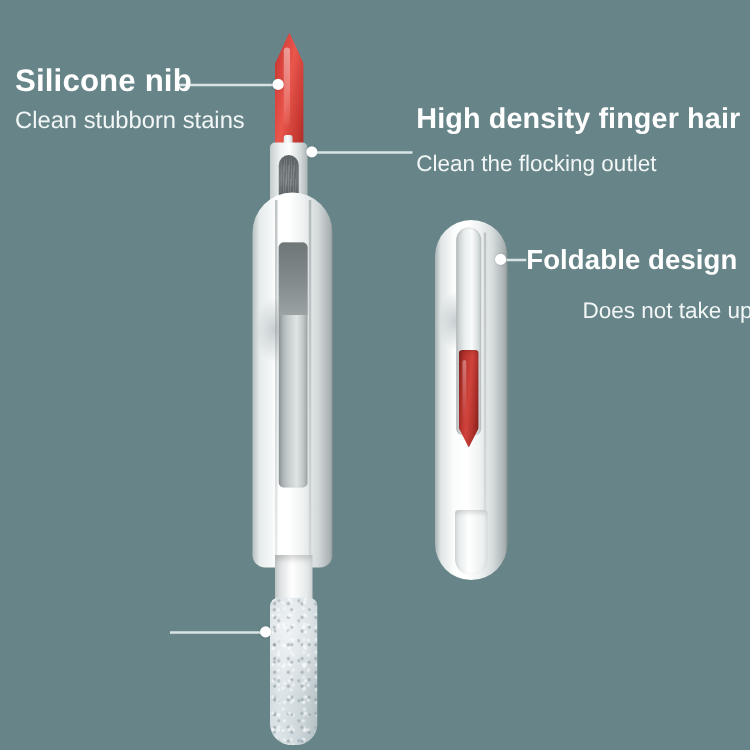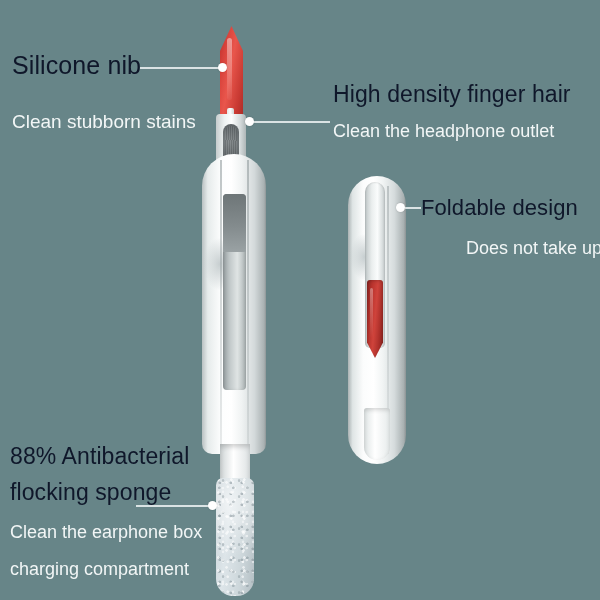--- a/index.html
+++ b/index.html
@@ -13,34 +13,34 @@
     height: 600px;
     background: #678588;
     overflow: hidden;
     font-family: "Liberation Sans", sans-serif;
     -webkit-font-smoothing: antialiased;
   }
 
   
   .callout { position: absolute; }
   .callout .title {
-    color: #0f172a;
-    font-weight: normal;
+    color: #ffffff;
+    font-weight: bold;
     white-space: nowrap;
     letter-spacing: .1px;
   }
   .callout .sub {
     color: #f2f6f6;
     font-weight: normal;
     white-space: nowrap;
   }
 
   #co-silicone        { left: 12px;  top: 50px;  }
   #co-silicone .title { font-size: 25px; line-height: 30px; }
-  #co-silicone .sub   { font-size: 19px; line-height: 26px; margin-top: 29px; }
+  #co-silicone .sub   { font-size: 19px; line-height: 26px; margin-top: 4px; }
 
   #co-finger          { left: 333px; top: 80px; }
   #co-finger .title   { font-size: 23px; line-height: 28px; }
   #co-finger .sub     { font-size: 18px; line-height: 25px; margin-top: 11px; }
 
   #co-foldable        { left: 421px; top: 194px; }
   #co-foldable .title { font-size: 22px; line-height: 28px; }
   #co-foldable .sub   { font-size: 18px; line-height: 40px; margin-top: 6px; margin-left: 45px; }
 
   #co-sponge          { left: 10px;  top: 438px; }
@@ -258,28 +258,22 @@
   <div class="leader" id="ld-sponge"></div>
   <div class="dot" id="dt-sponge"></div>
 
   <div class="callout" id="co-silicone">
     <div class="title">Silicone nib</div>
     <div class="sub">Clean stubborn stains</div>
   </div>
 
   <div class="callout" id="co-finger">
     <div class="title">High density finger hair</div>
-    <div class="sub">Clean the headphone outlet</div>
+    <div class="sub">Clean the flocking outlet</div>
   </div>
 
   <div class="callout" id="co-foldable">
     <div class="title">Foldable design</div>
     <div class="sub">Does not take up</div>
   </div>
 
-  <div class="callout" id="co-sponge">
-    <div class="title">88% Antibacterial</div>
-    <div class="title">flocking sponge</div>
-    <div class="sub">Clean the earphone box</div>
-    <div class="sub" style="margin-top:0">charging compartment</div>
-  </div>
 
 </div>
 
 </body></html>

